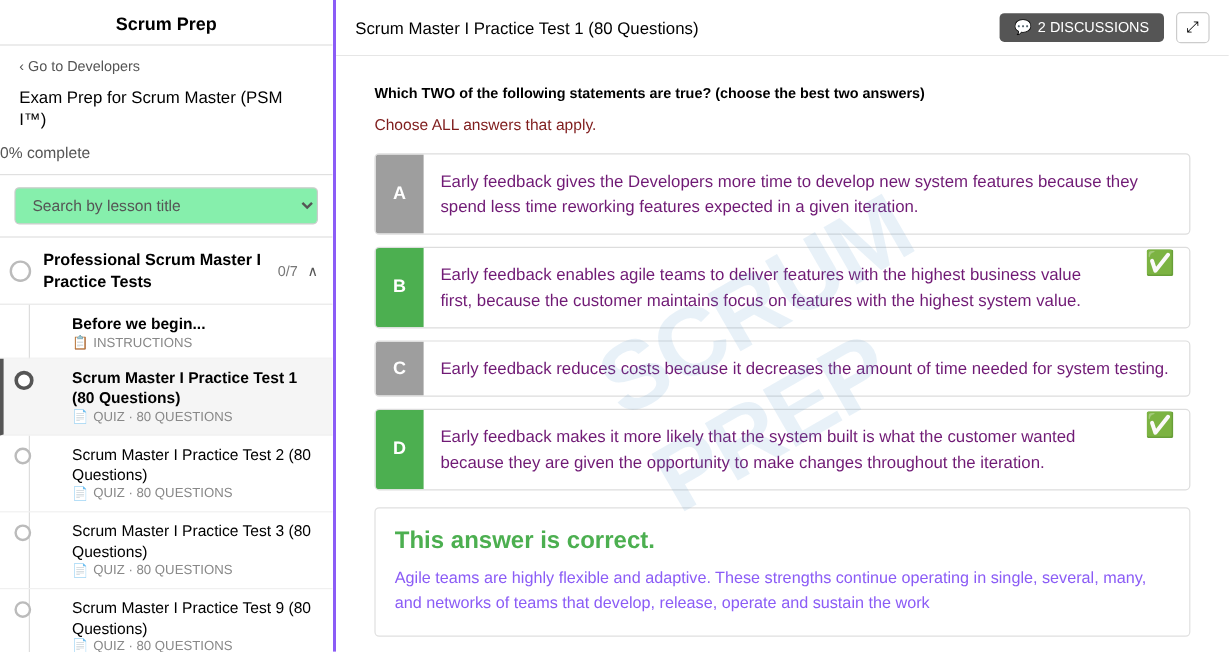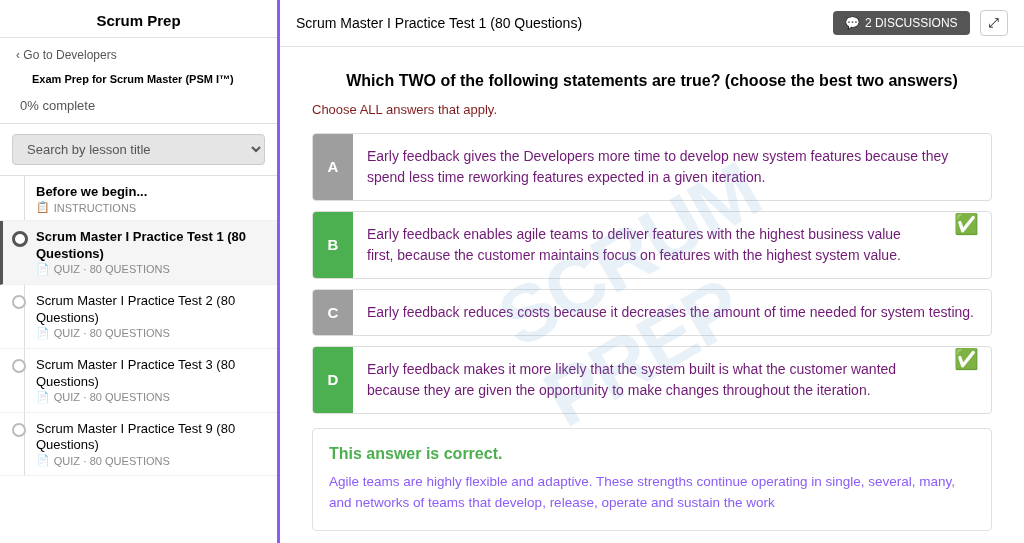--- a/index.html
+++ b/index.html
@@ -26,43 +26,43 @@
     .sidebar-dashboard-link {
       padding: 10px 16px 4px;
       font-size: 12px;
       color: #555;
       cursor: pointer;
     }
     .sidebar-dashboard-link span {
       color: #555;
     }
     .sidebar-course-title {
-      padding: 6px 32px 8px;
-      font-size: 11px;
-      font-weight: 700;
+      padding: 6px 16px 8px;
+      font-size: 14px;
+      font-weight: 400;
       line-height: 1.3;
     }
     .sidebar-progress {
-      padding: 4px 20px 10px;
+      padding: 4px 0 10px;
       font-size: 13px;
       color: #555;
       border-bottom: 1px solid #e0e0e0;
     }
     .sidebar-search {
       padding: 10px 12px;
       border-bottom: 1px solid #e0e0e0;
     }
     .sidebar-search select {
       width: 100%;
       padding: 6px 10px;
       border: 1px solid #ccc;
       border-radius: 4px;
       font-size: 13px;
       color: #555;
-      background: #e5e5e5;
+      background: #86efac;
       appearance: auto;
     }
     .sidebar-section {
       padding: 0;
     }
     .section-header {
       display: flex;
       align-items: center;
       padding: 10px 12px 10px 8px;
       border-bottom: 1px solid #e8e8e8;
@@ -135,20 +135,21 @@
       z-index: 1;
     }
     .lesson-dot.active-dot {
       background: #fff;
       border: 3px solid #555;
       width: 16px;
       height: 16px;
     }
     .lesson-content {
       flex: 1;
+      margin-left: 24px;
     }
     .lesson-name {
       font-size: 13px;
       font-weight: 400;
       line-height: 1.3;
     }
     .lesson-row.active .lesson-name {
       font-weight: 700;
     }
 
@@ -211,25 +212,24 @@
       transform: translate(-50%, -50%) rotate(-30deg);
       font-size: 80px;
       font-weight: 900;
       color: rgba(100, 160, 210, 0.15);
       pointer-events: none;
       white-space: nowrap;
       z-index: 0;
       letter-spacing: -2px;
     }
     .question-title {
-      font-size: 16px;
+      font-size: 12px;
       font-weight: 700;
       margin-bottom: 10px;
       line-height: 1.3;
-      text-align: center;
     }
     .question-instruction {
       font-size: 13px;
       color: #7f1d1d;
       margin-bottom: 16px;
     }
     .answer-option {
       display: flex;
       align-items: flex-start;
       border: 1px solid #ddd;
@@ -269,21 +269,21 @@
     }
     .correct-panel {
       border: 1px solid #e0e0e0;
       border-radius: 4px;
       padding: 16px;
       margin-top: 14px;
     }
     .correct-label {
       color: #4caf50;
       font-weight: 700;
-      font-size: 16px;
+      font-size: 20px;
       margin-bottom: 8px;
     }
     .correct-explanation {
       font-size: 13.5px;
       color: #8b5cf6;
       line-height: 1.6;
     }
   </style>
 </head>
 <body>
@@ -301,20 +301,26 @@
     <span>0% complete</span>
   </div>
 
   <div class="sidebar-search">
     <select>
       <option>Search by lesson title</option>
     </select>
   </div>
 
   <div class="sidebar-section">
+    <div class="section-header">
+      <div class="section-circle"></div>
+      <div class="section-title">Professional Scrum Master I Practice Tests</div>
+      <span class="section-count">0/7</span>
+      <span class="chevron">∧</span>
+    </div>
 
     <div class="lessons-list">
 
       <div class="lesson-row" style="padding-left: 36px; padding-bottom: 6px;">
         <div class="lesson-content">
           <div class="lesson-name" style="font-weight:600;">Before we begin...</div>
           <div class="lesson-meta">
             <span>📋</span>
             <span>INSTRUCTIONS</span>
           </div>

